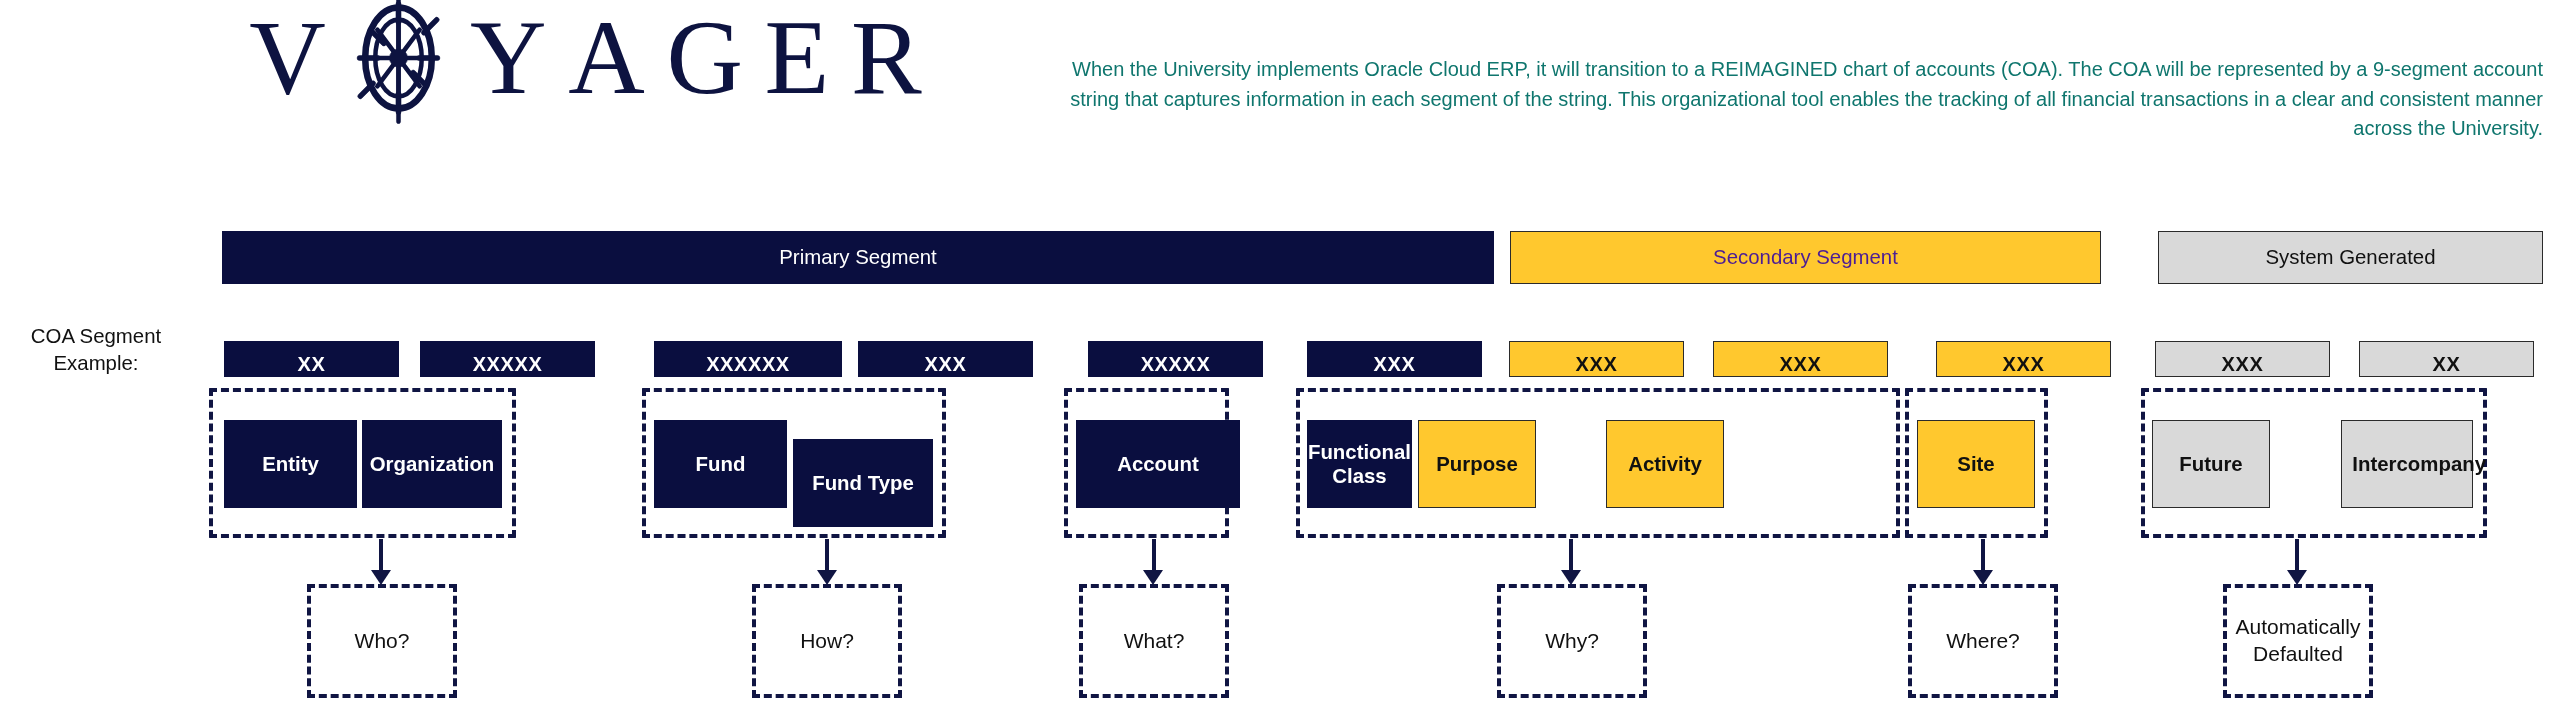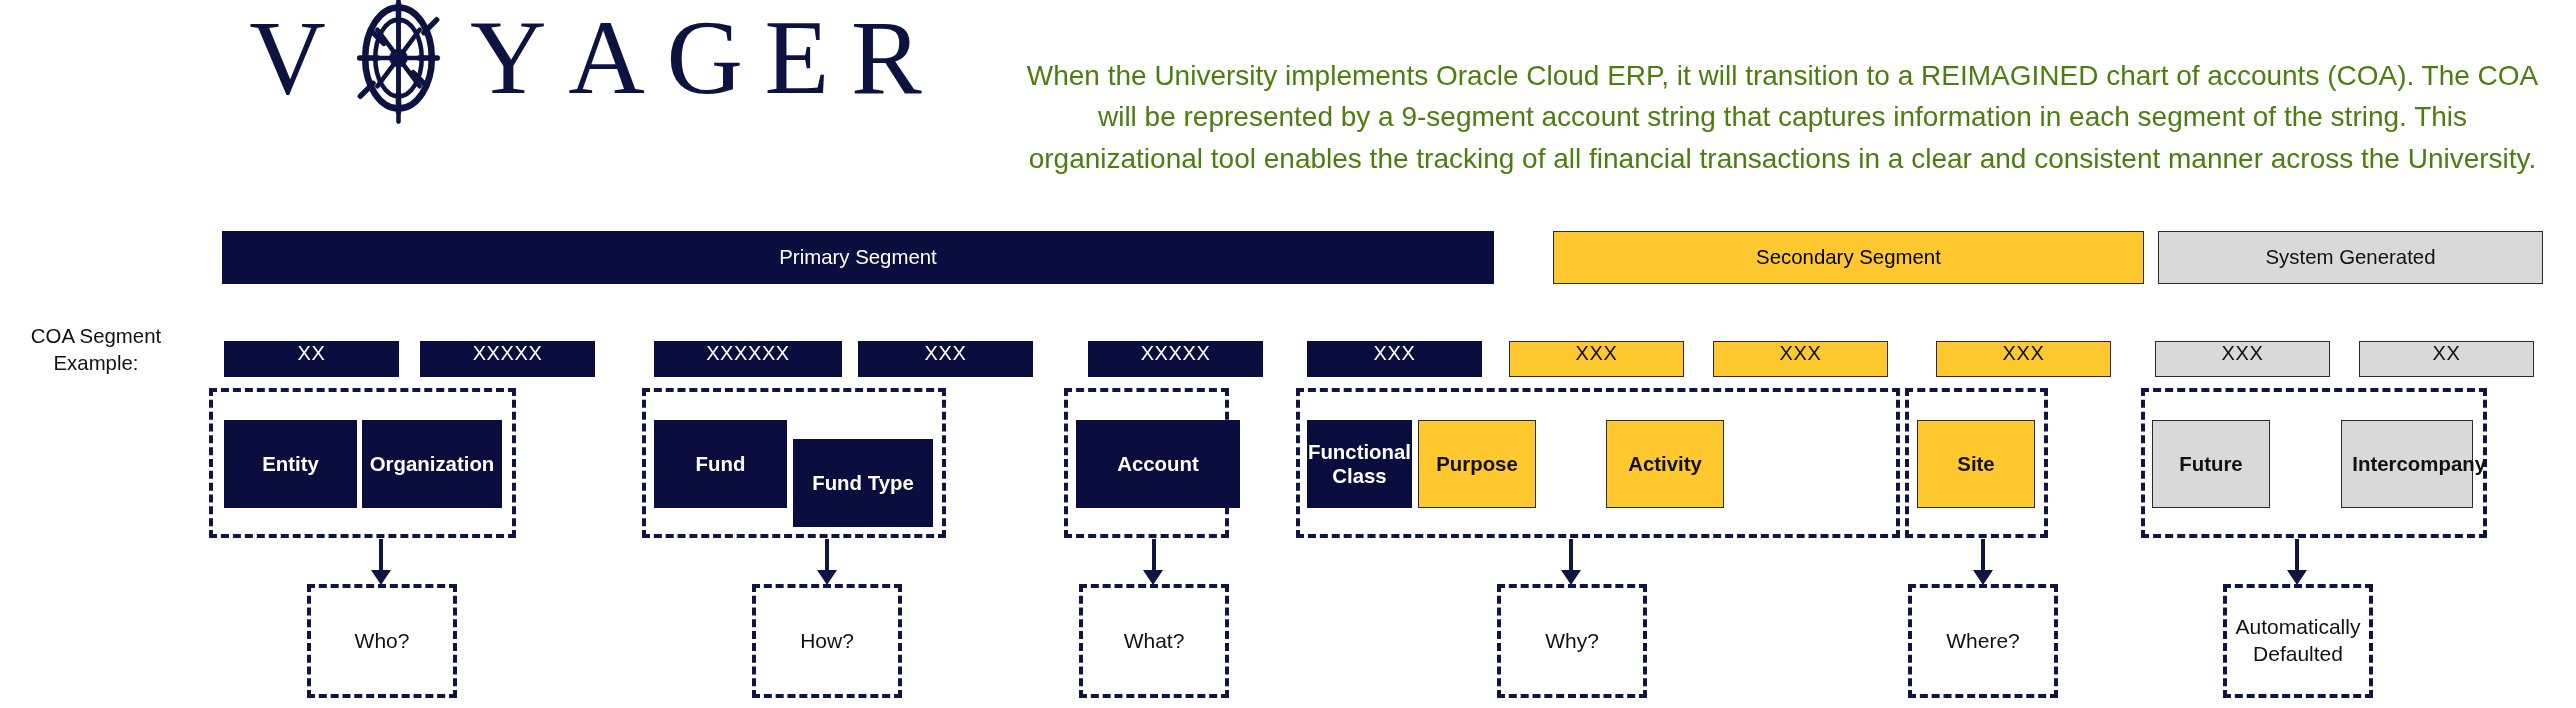--- a/index.html
+++ b/index.html
@@ -38,59 +38,59 @@
     text-align:center;
     font-family:"Liberation Serif", serif;
     font-size:26.4px;
     color:#0D1340;
     letter-spacing:9.6px;
     white-space:nowrap;
   }
 
   #intro-paragraph{
     position:absolute;left:1022px;top:55px;width:1521px;
-    text-align:center;
-    font-size:28px;
+    text-align:right;
+    font-size:20px;
     line-height:1.48;
-    color:#4d7c0f;
+    color:#0f766e;
   }
 
   
   #coa-example-label{
     position:absolute;left:6px;top:323px;width:180px;
     text-align:center;
     font-size:20.4px;line-height:1.32;color:#111111;
   }
 
   
   .band{
     position:absolute;top:231px;height:53px;
     border:1.2px solid #2b2b2b;
     box-sizing:border-box;
     display:flex;align-items:center;justify-content:center;
     font-size:20.4px;
   }
   .band.navy{background:#0A0E3F;color:#ffffff;border-color:#0A0E3F;}
-  .band.gold{background:#FFC82E;color:#000000;border-color:#2b2b2b;margin-left:43px;}
+  .band.gold{background:#FFC82E;color:#4c1d95;border-color:#2b2b2b;}
   .band.grey{background:#D9D9D9;color:#111111;border-color:#2b2b2b;}
 
   
   .group-box{
     position:absolute;top:388px;height:150px;
     border:4.2px dashed #101543;
     box-sizing:border-box;
     border-radius:1.2px;
   }
 
   
   .code-box{
     position:absolute;top:341px;height:36px;
     box-sizing:border-box;
-    display:flex;align-items:flex-start;justify-content:center;
-    font-size:20px;font-weight:normal;letter-spacing:0.6px;
+    display:flex;align-items:flex-end;justify-content:center;
+    font-size:20px;font-weight:bold;letter-spacing:0.6px;
   }
   .code-box.navy{background:#0A0E3F;color:#ffffff;border:0.6px solid #0A0E3F;}
   .code-box.gold{background:#FFC82E;color:#111111;border:0.6px solid #2b2b2b;}
   .code-box.grey{background:#D9D9D9;color:#111111;border:0.6px solid #2b2b2b;}
 
   
   .seg-box{
     position:absolute;top:420px;height:88px;
     box-sizing:border-box;
     display:flex;align-items:center;justify-content:center;

